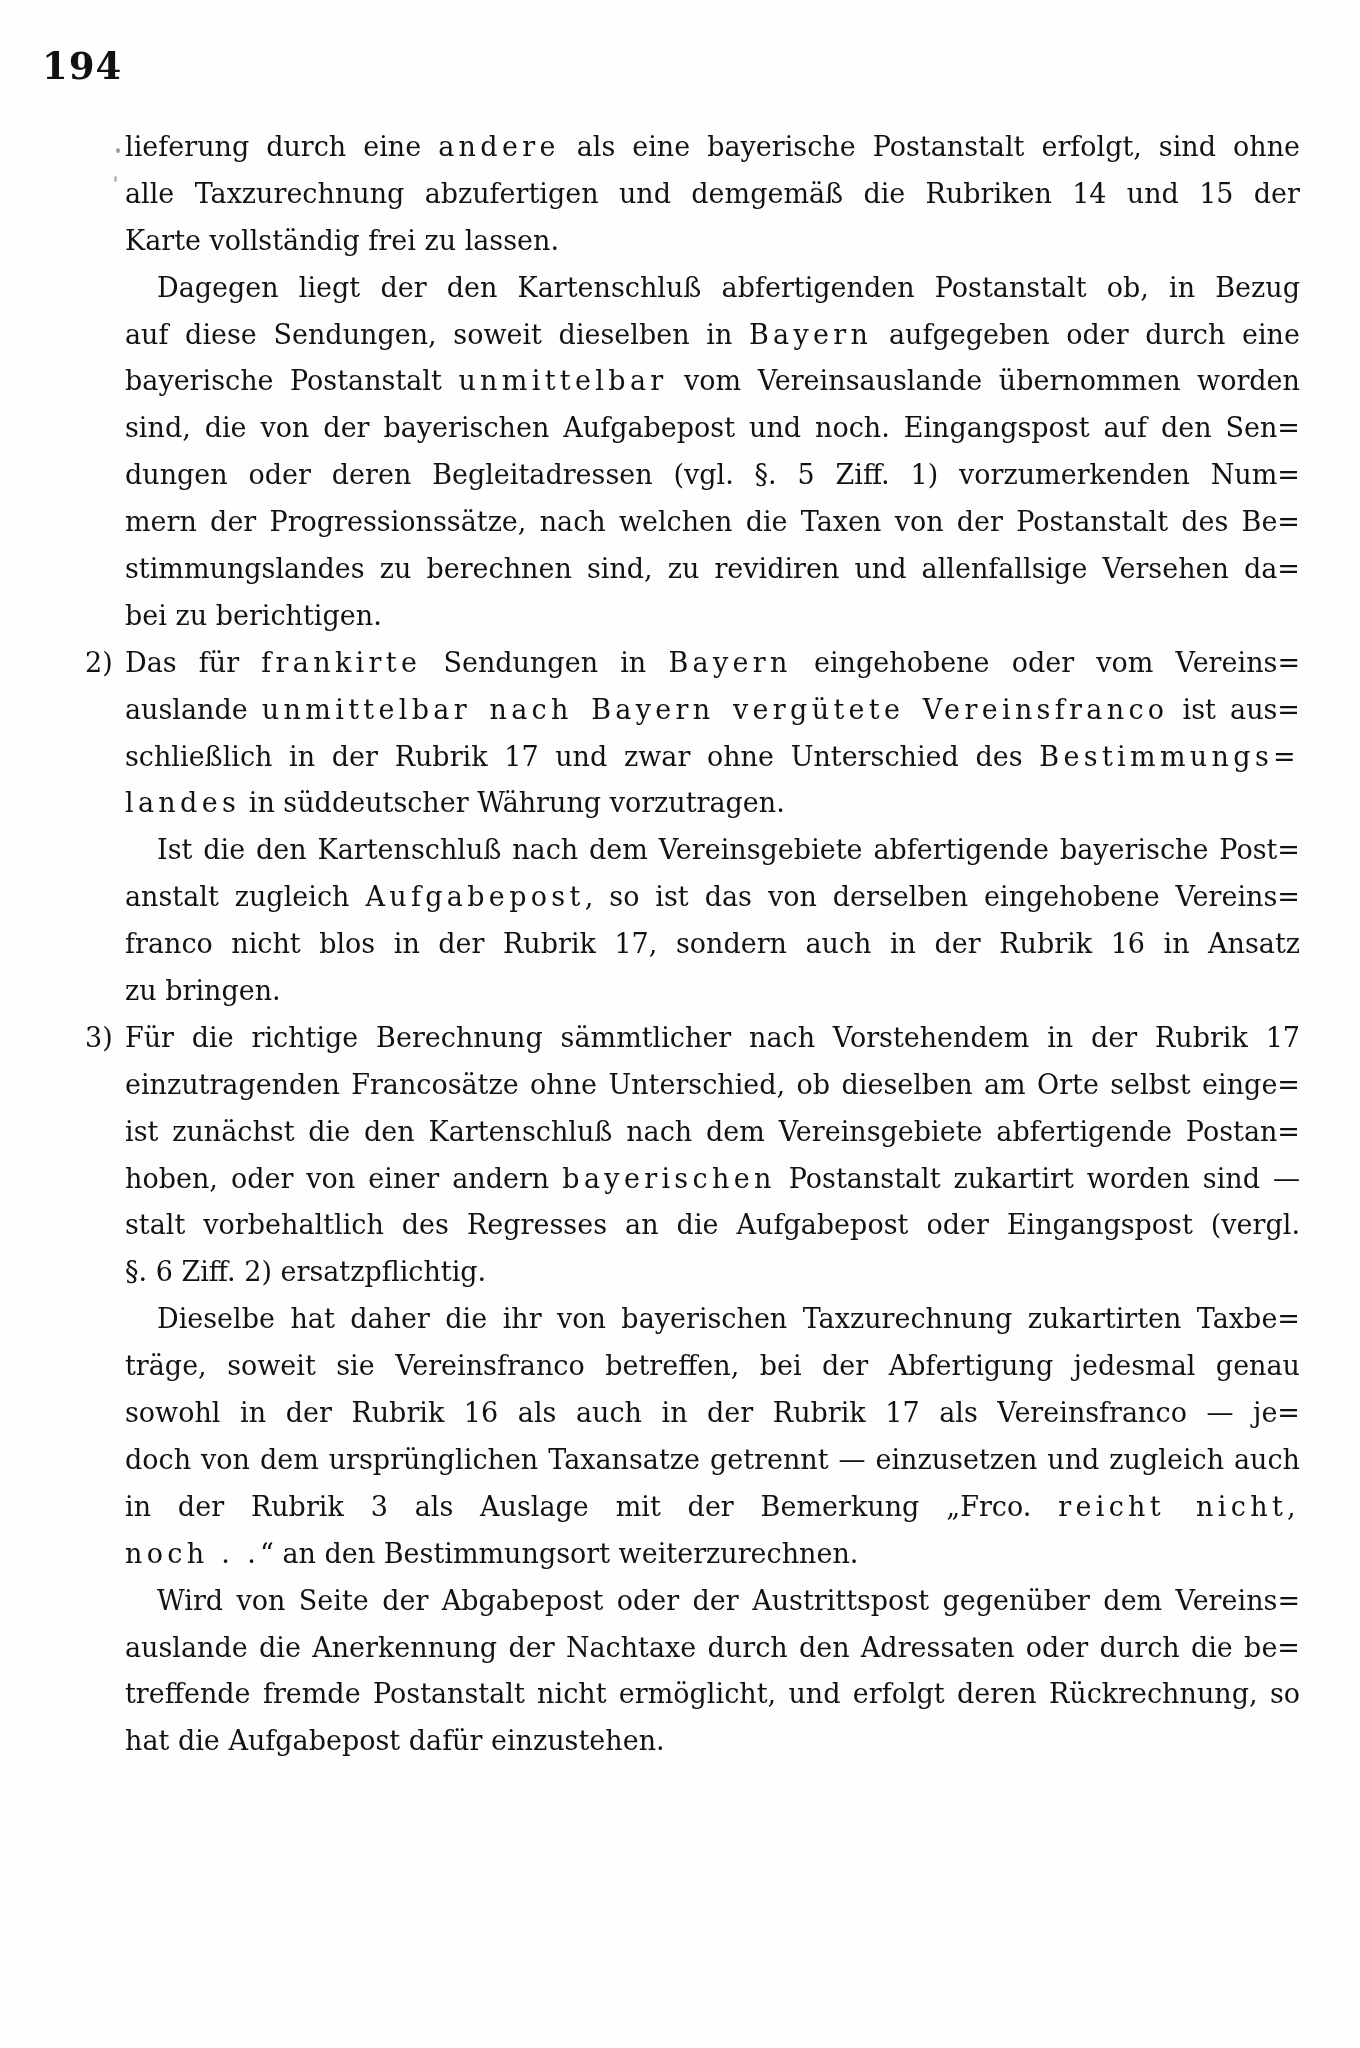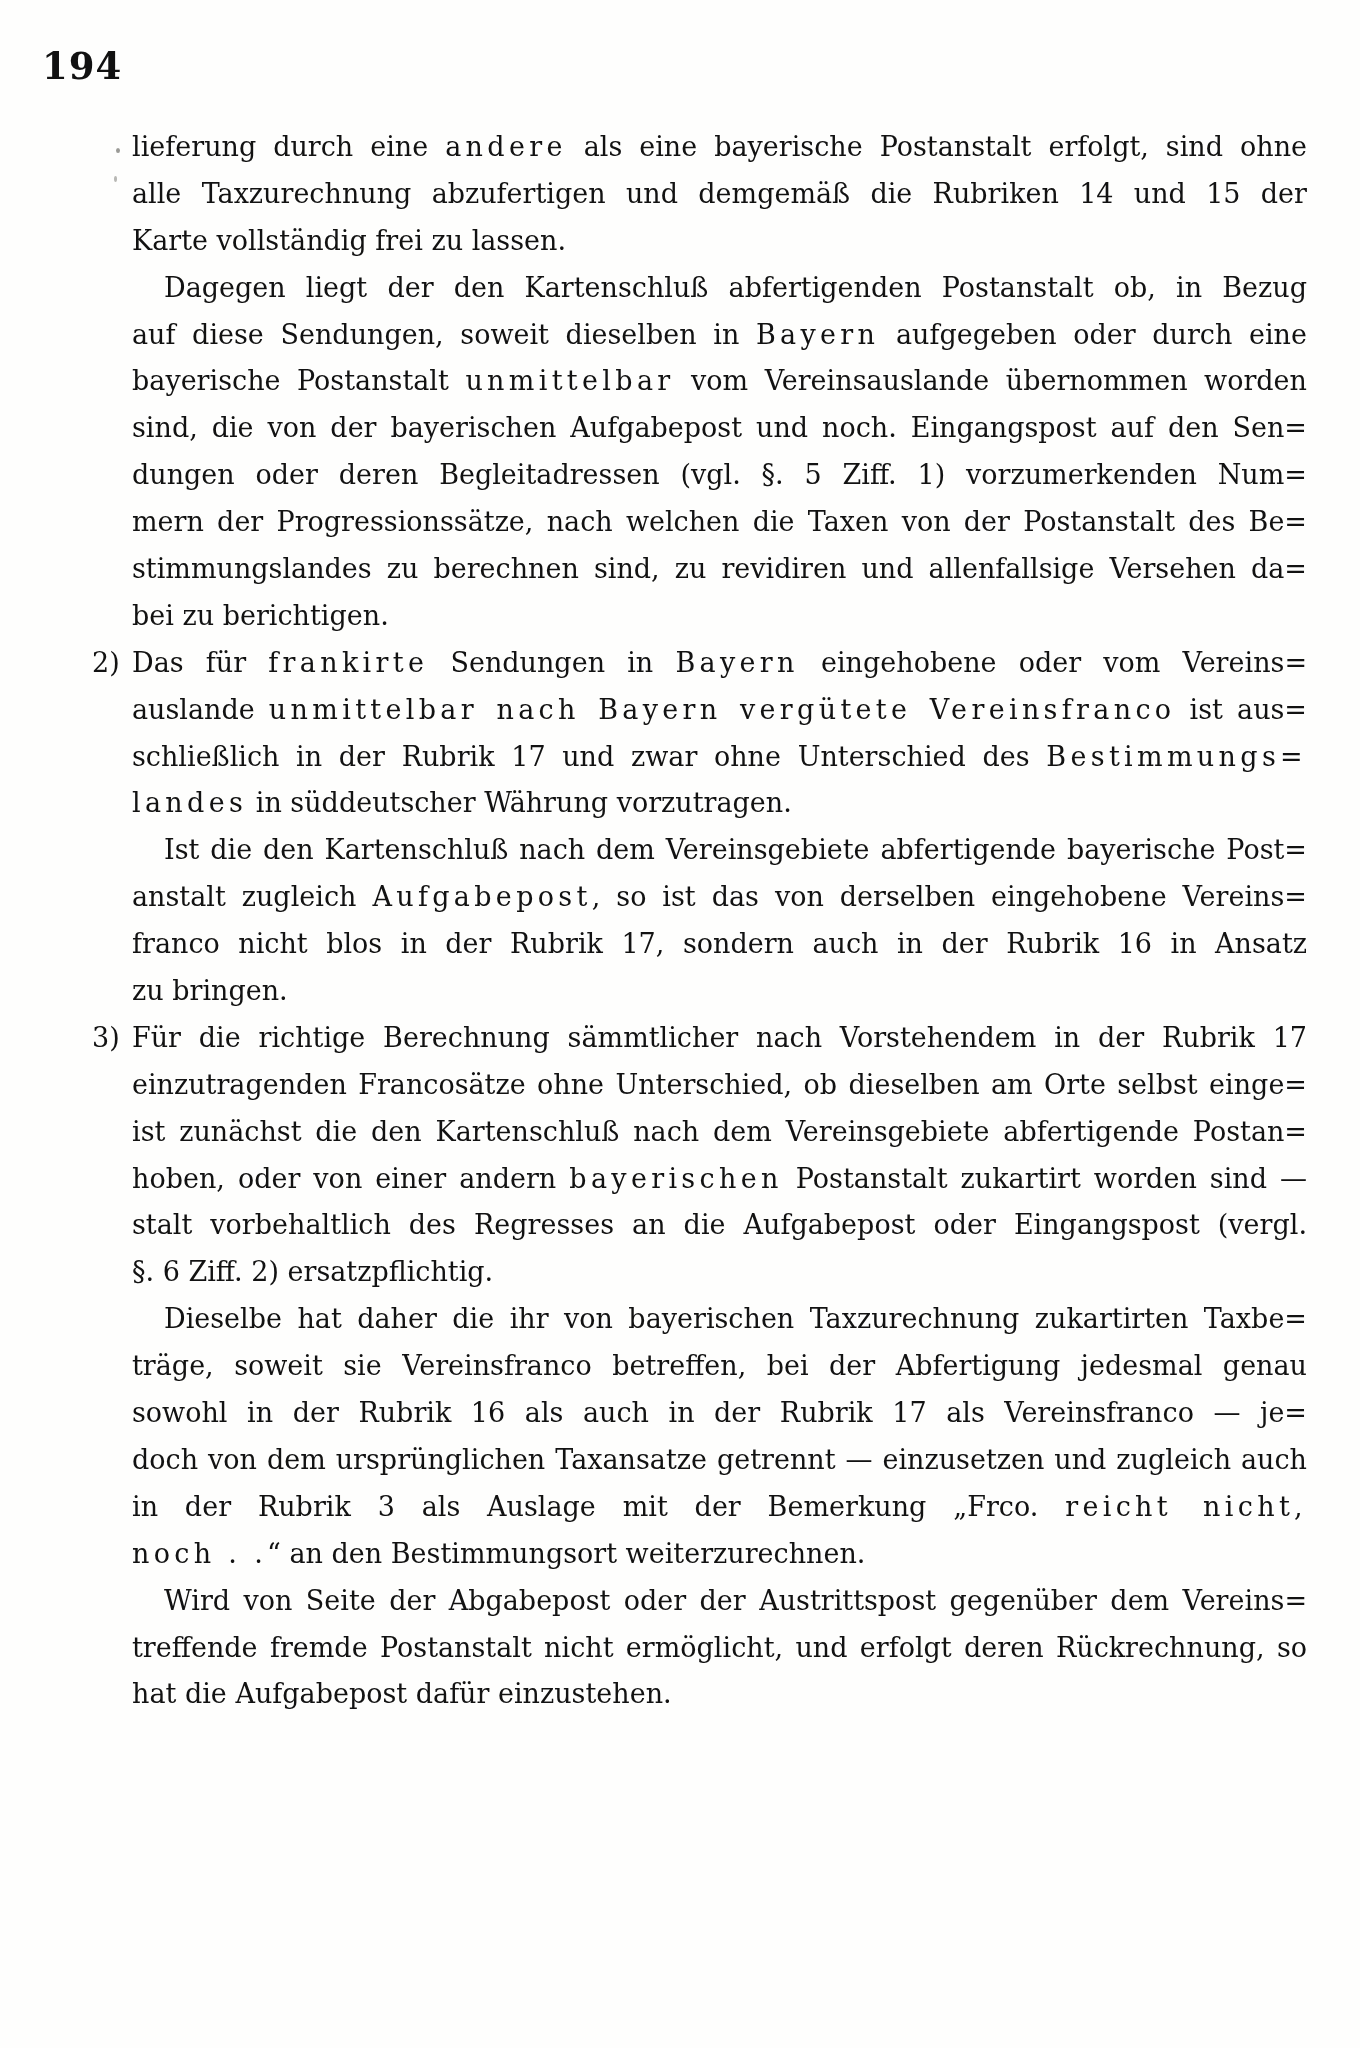--- a/index.html
+++ b/index.html
@@ -24,21 +24,21 @@
     position: absolute;
     left: 42px;
     top: 44px;
     font-size: 37px;
     font-weight: bold;
     letter-spacing: 1px;
     color: #111;
   }
   .text-column {
     position: absolute;
-    left: 132px;
+    left: 125px;
     top: 124px;
     width: 1175px;
   }
   .block {
     position: relative;
   }
   .line {
     font-size: 27px;
     line-height: 46.9px;
     height: 46.9px;
@@ -123,17 +123,18 @@
       <div class="block">
         <div class="line indent"><span class="seg">Dieselbe hat daher die ihr von bayerischen Taxzurechnung zukartirten Taxbe=</span></div>
         <div class="line"><span class="seg">träge, soweit sie Vereinsfranco betreffen, bei der Abfertigung jedesmal genau</span></div>
         <div class="line"><span class="seg">sowohl in der Rubrik 16 als auch in der Rubrik 17 als Vereinsfranco — je=</span></div>
         <div class="line"><span class="seg">doch von dem ursprünglichen Taxansatze getrennt — einzusetzen und zugleich auch</span></div>
         <div class="line"><span class="seg">in der Rubrik 3 als Auslage mit der Bemerkung „Frco. </span><span class="seg sp">reicht nicht,</span></div>
         <div class="line last"><span class="seg sp">noch . .</span><span class="seg">“ an den Bestimmungsort weiterzurechnen.</span></div>
       </div>
       <div class="block">
         <div class="line indent"><span class="seg">Wird von Seite der Abgabepost oder der Austrittspost gegenüber dem Vereins=</span></div>
+        <div class="line"><span class="seg">auslande die Anerkennung der Nachtaxe durch den Adressaten oder durch die be=</span></div>
         <div class="line"><span class="seg">treffende fremde Postanstalt nicht ermöglicht, und erfolgt deren Rückrechnung, so</span></div>
         <div class="line last"><span class="seg">hat die Aufgabepost dafür einzustehen.</span></div>
       </div>
     </div>
 </div>
 
 </body></html>

